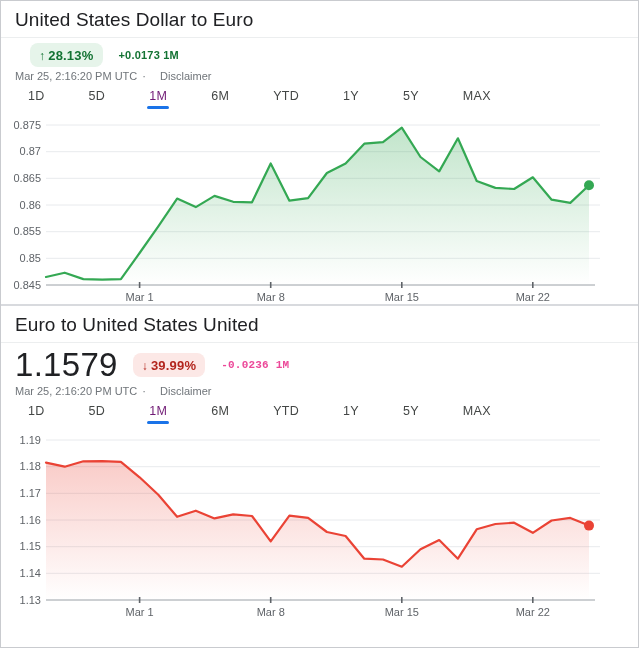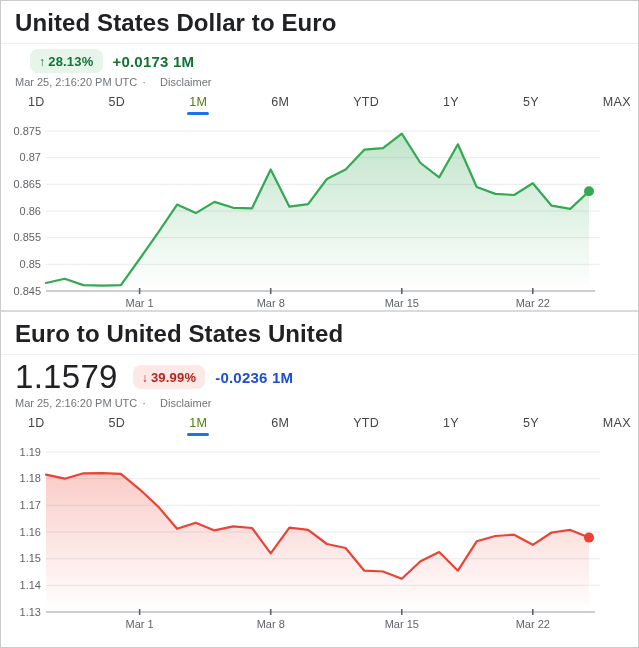--- a/index.html
+++ b/index.html
@@ -6,43 +6,43 @@
   html, body { width: 639px; height: 648px; overflow: hidden; }
   body { background: #fff; font-family: "Liberation Sans", sans-serif; }
   .frame {
     width: 639px; height: 648px;
     border: 1px solid #c9cbcf;
     background: #fff;
   }
   .card { position: relative; background: #fff; }
   .card.first { border-bottom: 2px solid #d8dade; }
   .card-title {
-    font-size: 24px; font-weight: 700; color: #202124;
+    font-size: 19px; font-weight: 400; color: #202124;
     padding: 8px 14px 6px; letter-spacing: 0.1px;
     border-bottom: 1px solid #eceeef;
   }
   .price-row { display: flex; align-items: center; padding: 5px 14px 0; }
   .price { font-size: 33px; line-height: 34px; color: #202124; letter-spacing: 0.3px; }
   .chip {
     margin-left: 15px; border-radius: 8px; padding: 5px 9px 4px;
     font-size: 13px; font-weight: 700; letter-spacing: 0.2px;
     display: inline-flex; align-items: center;
   }
   .chip .arrow { margin-right: 3px; font-size: 12px; }
-  .abs { margin-left: 10px; font-size: 15px; font-weight: 700; letter-spacing: 0.2px; }
+  .abs { margin-left: 16px; font-size: 11px; font-weight: 700; letter-spacing: 0.2px; }
   .timestamp { padding: 3px 14px 0; font-size: 11px; color: #70757a; }
   .timestamp .sep { margin: 0 2px; }
   .timestamp .disclaimer { color: #70757a; cursor: pointer; padding-left: 9px; }
-  .tabs { display: flex; gap: 64px; padding: 7px 0 0 27px; }
+  .tabs { display: flex; gap: 44px; padding: 7px 0 0 27px; }
   .tab {
     font-size: 12.5px; font-weight: 500; color: #444746;
     letter-spacing: 0.3px; padding-bottom: 6px; position: relative; cursor: pointer;
     white-space: nowrap;
   }
-  .tab.active { color: #4d7c0f; }
+  .tab.active { color: #701a75; }
   .tab.active::after {
     content: ""; position: absolute; left: -2px; right: -2px; bottom: 0;
     height: 3px; background: #1a73e8; border-radius: 2px;
   }
   svg.chart { display: block; }
   svg.chart text.axis-label { font-size: 11px; fill: #5f6368; font-family: "Liberation Sans", sans-serif; }
 </style>
 </head>
 <body>
 
@@ -108,21 +108,21 @@
   </section>
 
   <section class="card">
     <h2 class="card-title">Euro to United States United</h2>
     <div class="price-row">
       <span class="price">1.1579</span>
       <span class="chip" style="background: rgb(252, 232, 230); color: rgb(179, 38, 30);">
         <span class="arrow">↓</span>
         <span>39.99%</span>
       </span>
-      <span class="abs" style="color: #1d4ed8;">-0.0236 1M</span>
+      <span class="abs" style="color: #ec4899; font-family: Liberation Mono, monospace;">-0.0236 1M</span>
     </div>
     <div class="timestamp">
       <span>Mar 25, 2:16:20 PM UTC</span>
       <span class="sep">·</span>
       <span class="disclaimer">Disclaimer</span>
     </div>
     <nav class="tabs">
       <span class="tab">1D</span>
       <span class="tab">5D</span>
       <span class="tab active">1M</span>

